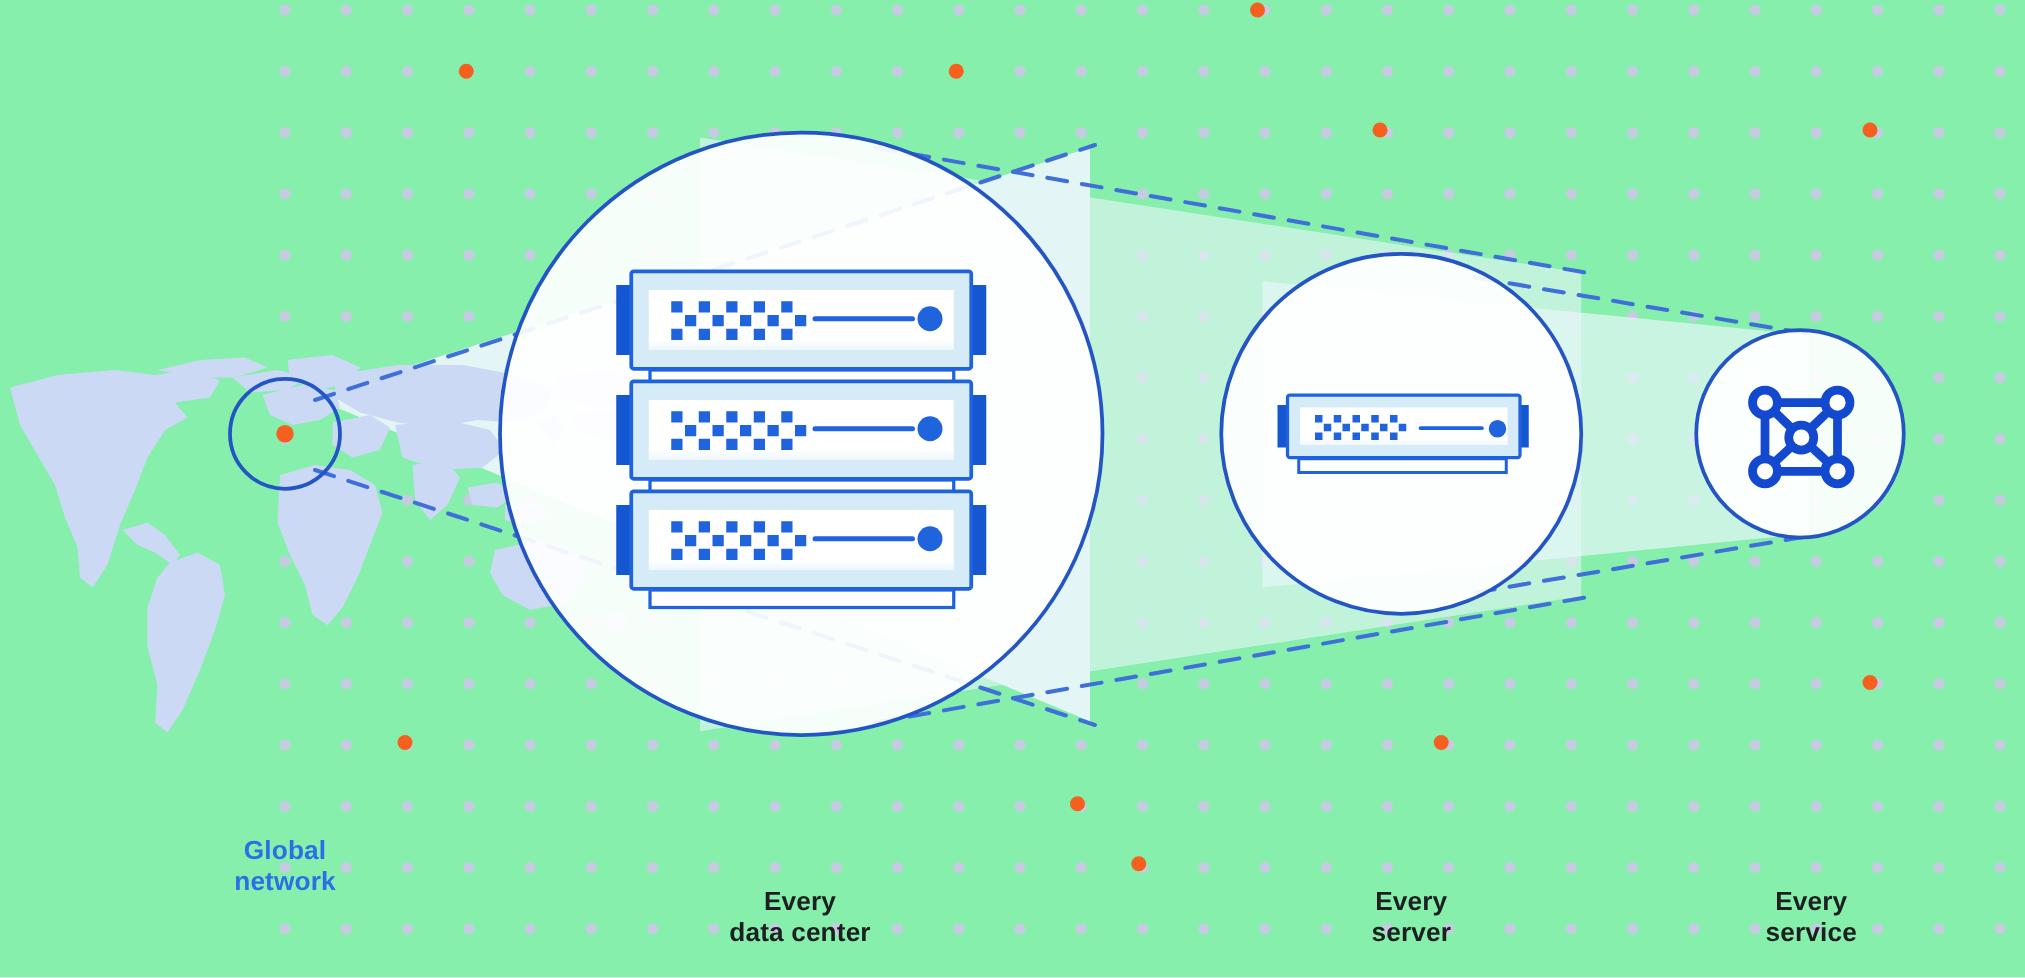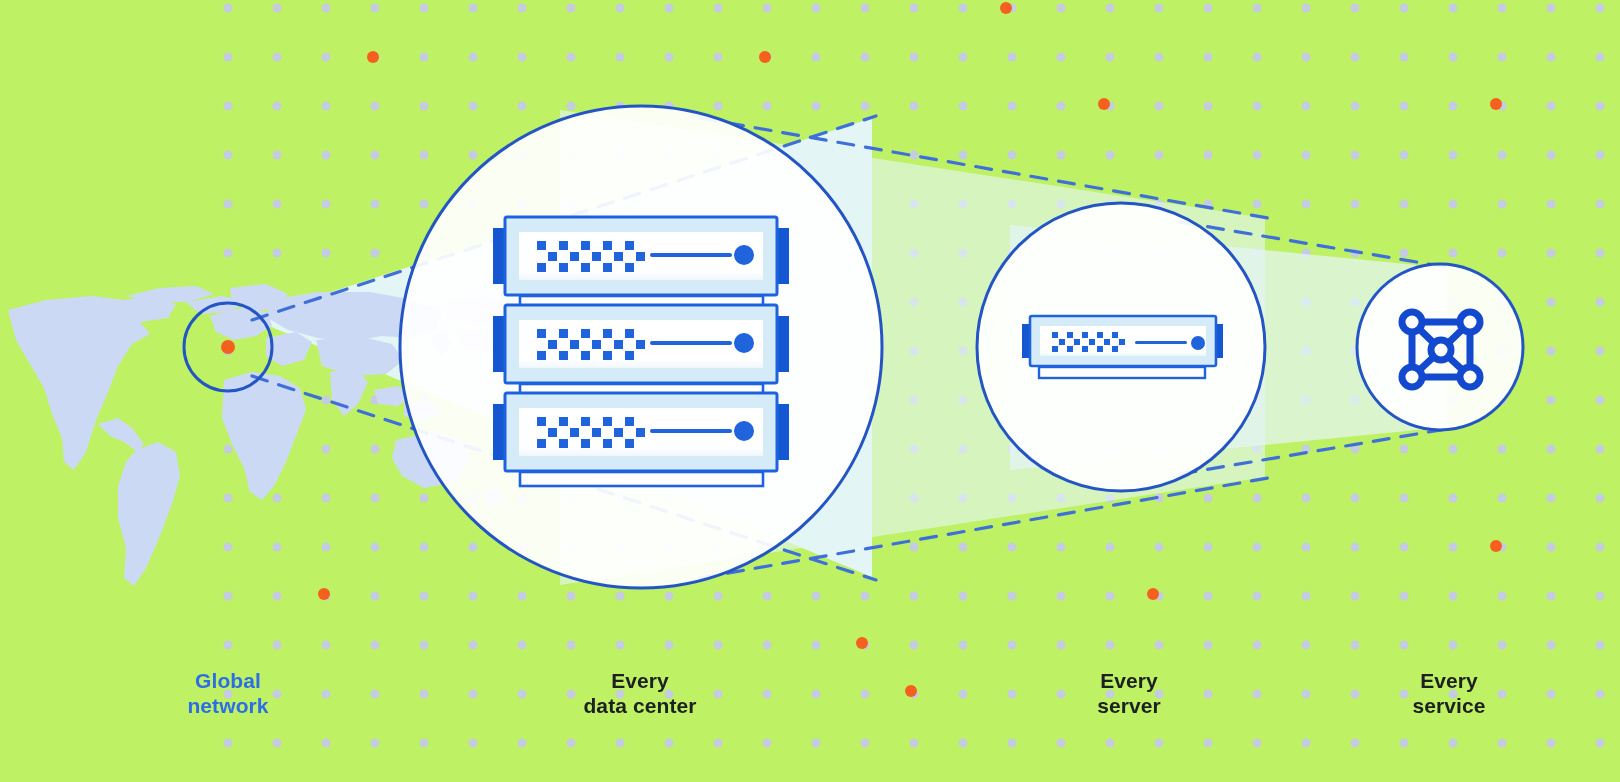--- a/index.html
+++ b/index.html
@@ -7,41 +7,41 @@
     padding: 0;
     background: #ffffff;
   }
   body {
     font-family: "Liberation Sans", sans-serif;
   }
   #stage {
     position: relative;
     width: 1620px;
     height: 782px;
-    background: #bef264;
+    background: #86efac;
     overflow: hidden;
   }
   #scene {
     position: absolute;
     inset: 0;
     width: 1620px;
     height: 782px;
     display: block;
   }
   .label {
     position: absolute;
     text-align: center;
     font-size: 21px;
     line-height: 25px;
     font-weight: 700;
     letter-spacing: 0.1px;
     white-space: pre-line;
     font-family: "Liberation Sans", sans-serif;
   }
-  .label-dark { color: #1d1f20; }
+  .label-dark { color: #1d1f20; margin-top: 41px; }
   .label-blue { color: #2c6ee6; }
 </style>
 </head>
 <body>
 
 <div id="stage">
 
   <svg id="scene" viewBox="0 0 1620 782" xmlns="http://www.w3.org/2000/svg">
     <defs>
       <clipPath id="clipStage">

